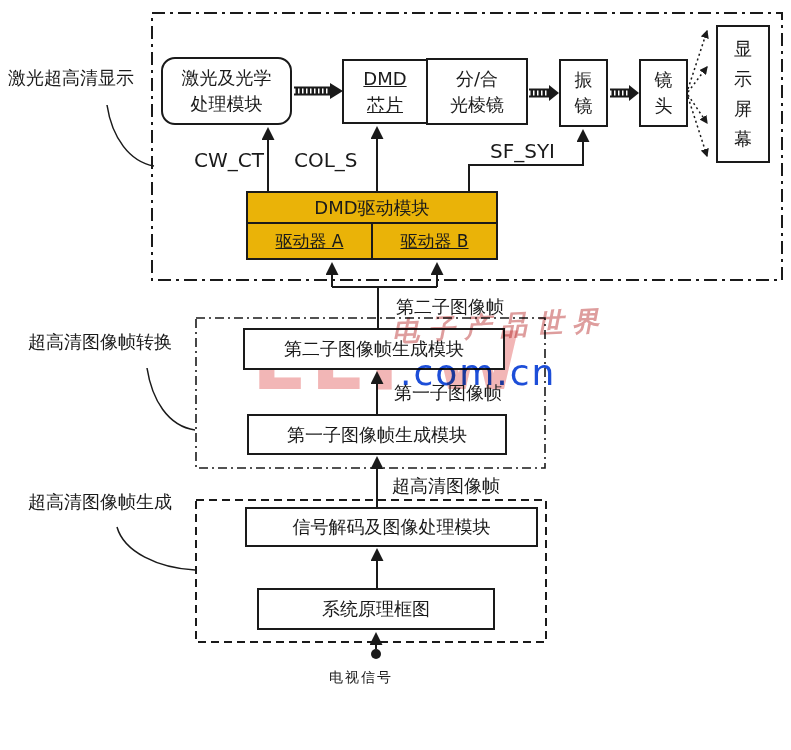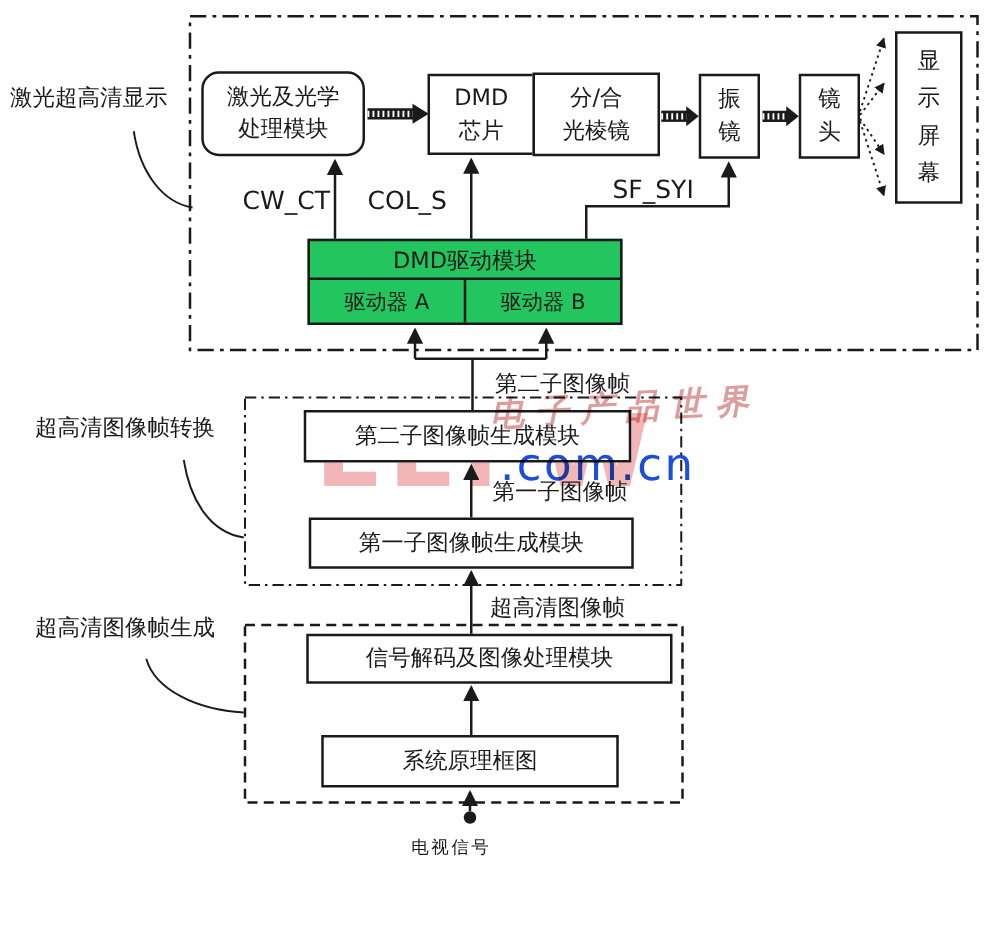--- a/index.html
+++ b/index.html
@@ -4,24 +4,24 @@
 <style>
   html,body{margin:0;padding:0;background:#ffffff;}
   body{width:791px;height:750px;position:relative;overflow:hidden;
        font-family:"DejaVu Sans","Liberation Sans",sans-serif;color:#1a1a1a;}
   .stage{position:absolute;left:0;top:0;width:791px;height:750px;}
   
   .blk{position:absolute;box-sizing:border-box;border:2px solid #1a1a1a;background:#ffffff;
        display:flex;align-items:center;justify-content:center;text-align:center;
        font-size:18px;line-height:26px;white-space:pre-line;z-index:2;}
   
-  .driver{position:absolute;box-sizing:border-box;border:2px solid #1a1a1a;background:#22c55e;z-index:2;}
+  .driver{position:absolute;box-sizing:border-box;border:2px solid #1a1a1a;background:#eab308;z-index:2;}
   .driver .title{box-sizing:border-box;height:31px;border-bottom:2px solid #1a1a1a;
        display:flex;align-items:center;justify-content:center;font-size:18px;}
-  .driver .row{display:flex;height:34px;}
+  .driver .row{display:flex;height:34px;text-decoration:underline;}
   .driver .cell{box-sizing:border-box;flex:1;display:flex;align-items:center;justify-content:center;font-size:17px;}
   .driver .cell.a{border-right:2px solid #1a1a1a;}
   
   .lbl{position:absolute;font-size:20px;white-space:nowrap;z-index:4;}
   .lbl.cn{font-size:18px;}
   .tv{position:absolute;font-size:14px;font-weight:400;letter-spacing:2px;z-index:4;}
   .caption{position:absolute;left:6px;top:711px;font-size:17px;font-weight:bold;color:#9b9b9b;letter-spacing:1px;z-index:4;}
   
   .wm-logo{position:absolute;left:252px;top:322px;font-size:80px;font-weight:bold;
        letter-spacing:4px;color:#f2b6b6;z-index:1;line-height:80px;}
@@ -34,21 +34,21 @@
 </style>
 </head>
 <body>
 
 <div class="stage">
 
   <div class="wm-logo">EEPW</div>
 
   <div class="blk" style="left:161px;top:57px;width:131px;height:68px;border-radius:14px;">激光及光学
 处理模块</div>
-  <div class="blk" style="left:342px;top:59px;width:86px;height:65px;">DMD
+  <div class="blk" style="left:342px;top:59px;width:86px;height:65px;text-decoration:underline;">DMD
 芯片</div>
   <div class="blk" style="left:426px;top:58px;width:102px;height:67px;">分/合
 光棱镜</div>
   <div class="blk" style="left:559px;top:59px;width:49px;height:68px;">振
 镜</div>
   <div class="blk" style="left:639px;top:59px;width:49px;height:68px;">镜
 头</div>
   <div class="blk" style="left:716px;top:25px;width:54px;height:138px;line-height:30px;">显
 示
 屏

